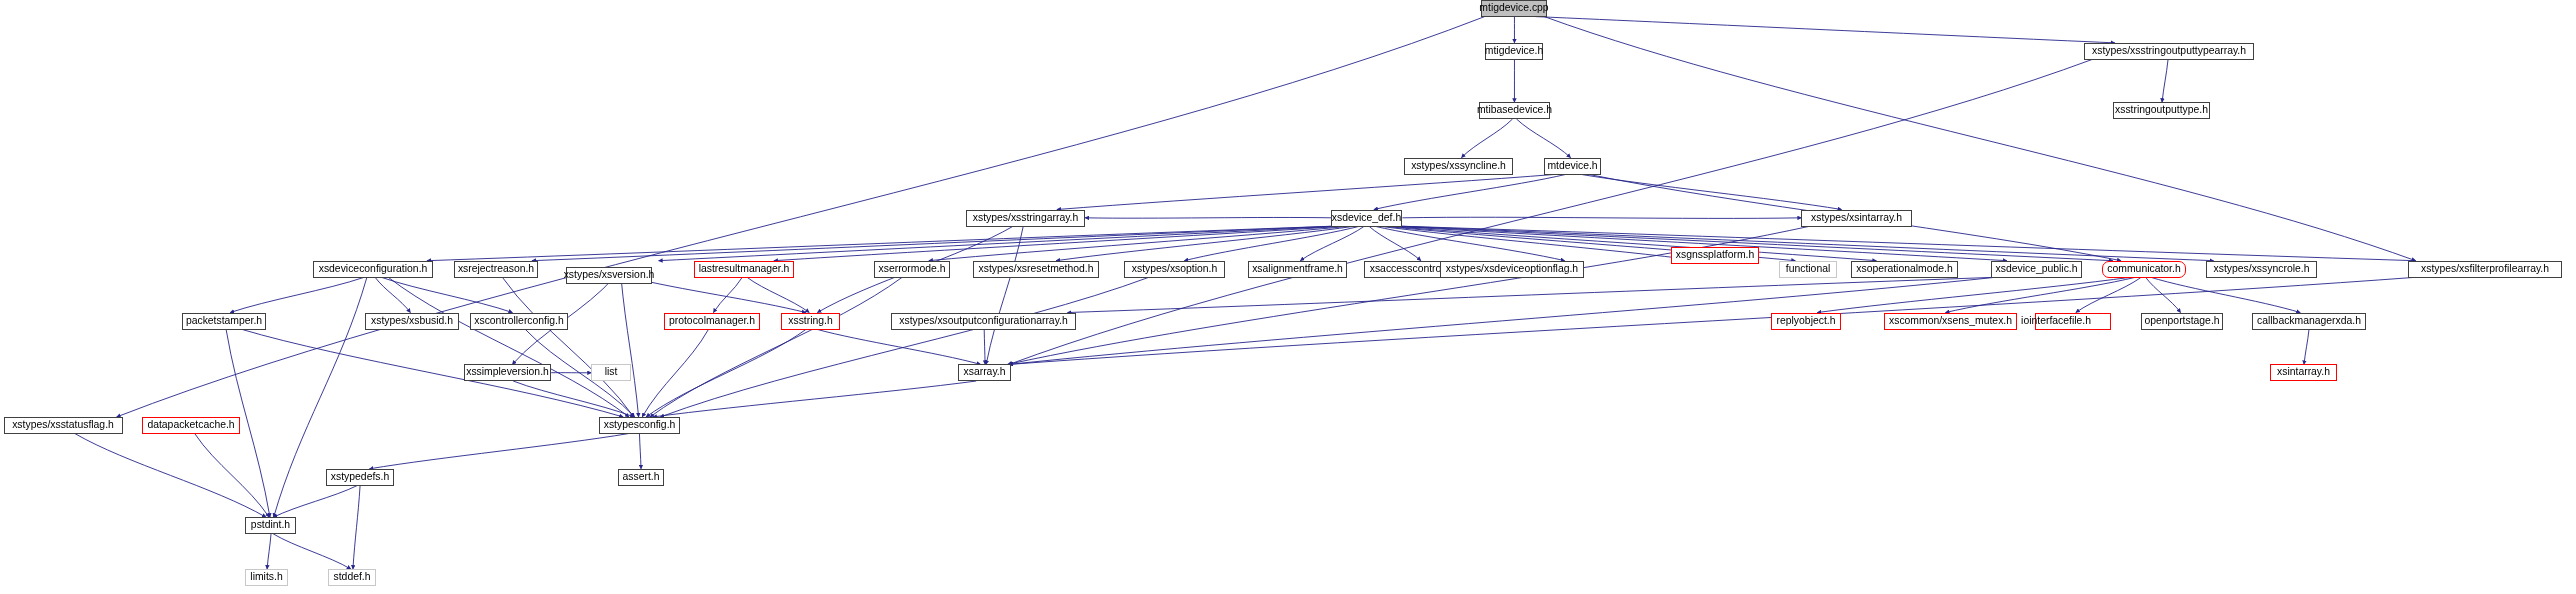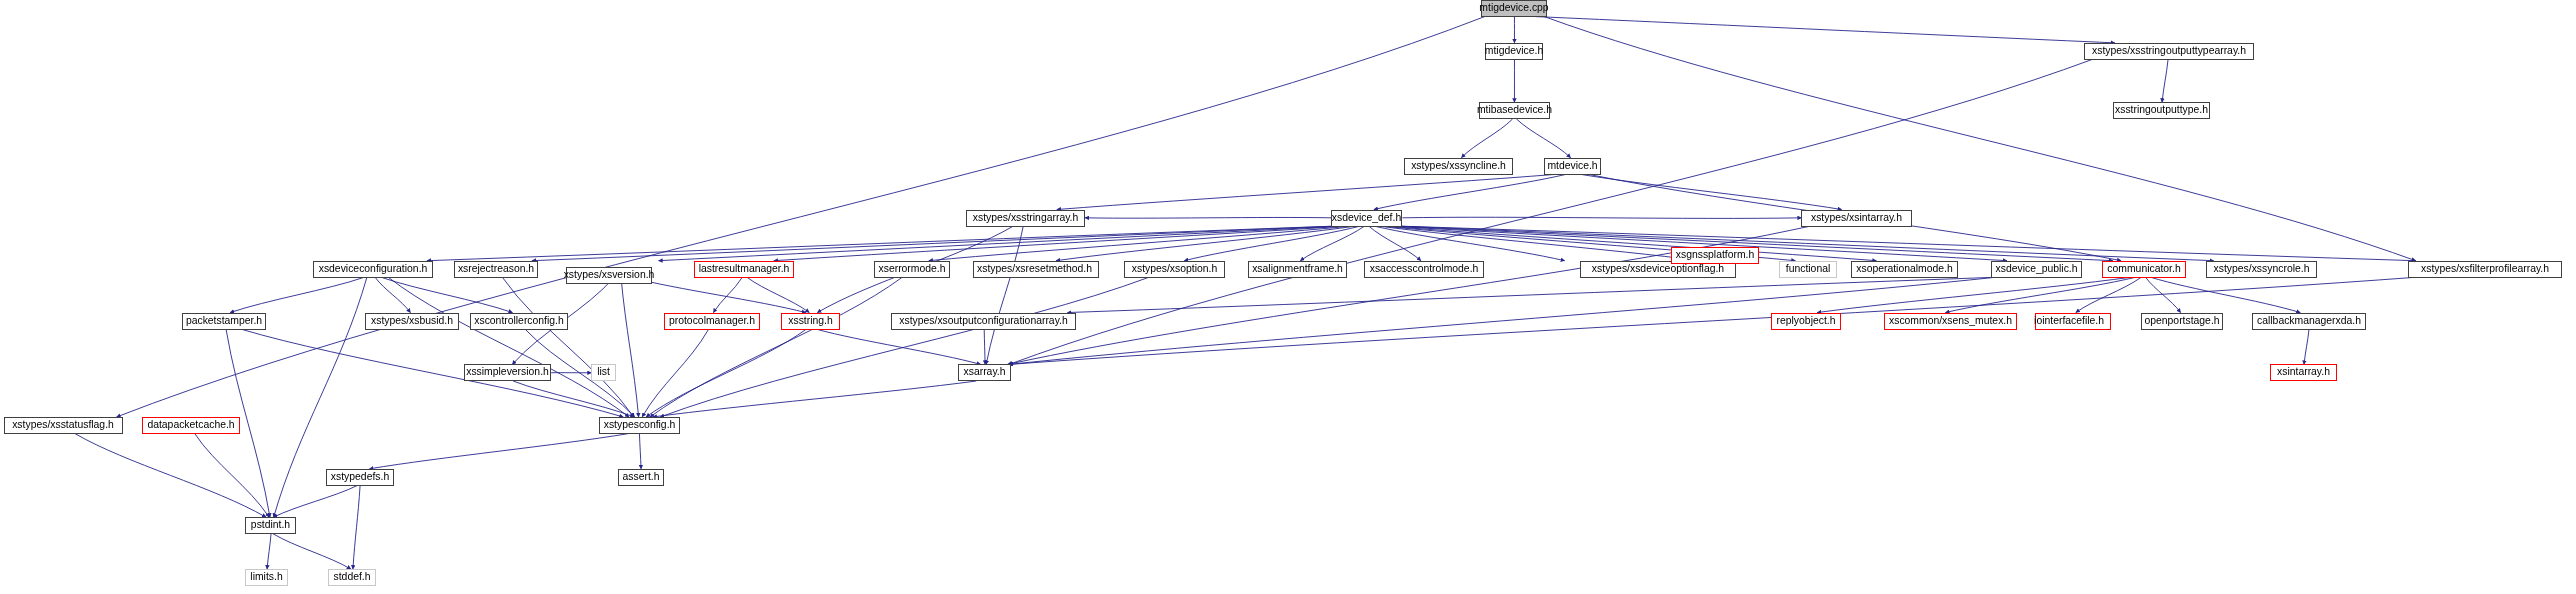--- a/index.html
+++ b/index.html
@@ -16,21 +16,21 @@
     box-sizing:border-box;
     display:flex;align-items:center;justify-content:center;
     background:#ffffff;
     border:0.7px solid #404040;
     color:#000000;
     white-space:nowrap;
     font-size:10.4px;
     line-height:1;
     letter-spacing:0px;
     height:16.6px;
-    padding:0 6px;
+    padding:0 19px;
     z-index:5;
   }
   .node.root{
     background:#bfbfbf;
     border:0.7px solid #404040;
   }
   .node.red{ border:0.7px solid #ff0000; }
   .node.grey{ border:0.7px solid #c8c8c8; color:#000; }
   .node span{pointer-events:none;}
 </style>
@@ -161,48 +161,48 @@
       </div>
       <div class="node" style="left: 566px; top: 267px; width: 86px;">
         <span>xstypes/xsversion.h</span>
       </div>
       <div class="node red" style="left: 694px; top: 261px; width: 100px;">
         <span>lastresultmanager.h</span>
       </div>
       <div class="node" style="left: 874px; top: 261px; width: 76px;">
         <span>xserrormode.h</span>
       </div>
-      <div class="node" style="left: 973px; top: 261px; width: 126px; justify-content: flex-end;">
+      <div class="node" style="left: 973px; top: 261px; width: 126px;">
         <span>xstypes/xsresetmethod.h</span>
       </div>
       <div class="node" style="left: 1124px; top: 261px; width: 101px;">
         <span>xstypes/xsoption.h</span>
       </div>
       <div class="node" style="left: 1248px; top: 261px; width: 99px;">
         <span>xsalignmentframe.h</span>
       </div>
       <div class="node" style="left: 1364px; top: 261px; width: 120px;">
         <span>xsaccesscontrolmode.h</span>
       </div>
-      <div class="node" style="left: 1580px; top: 261px; width: 156px;">
+      <div class="node" style="left: 1440px; top: 261px; width: 144px;">
         <span>xstypes/xsdeviceoptionflag.h</span>
       </div>
       <div class="node red" style="left: 1671px; top: 247px; width: 88px;">
         <span>xsgnssplatform.h</span>
       </div>
       <div class="node grey" style="left: 1779px; top: 261px; width: 58px;">
         <span>functional</span>
       </div>
       <div class="node" style="left: 1851px; top: 261px; width: 107px;">
         <span>xsoperationalmode.h</span>
       </div>
       <div class="node" style="left: 1991px; top: 261px; width: 91px;">
         <span>xsdevice_public.h</span>
       </div>
-      <div class="node red" style="left: 2102px; top: 261px; width: 84px;">
+      <div class="node red" style="left: 2102px; top: 261px; width: 84px; border-radius: 7px;">
         <span>communicator.h</span>
       </div>
       <div class="node" style="left: 2206px; top: 261px; width: 111px;">
         <span>xstypes/xssyncrole.h</span>
       </div>
       <div class="node" style="left: 2408px; top: 261px; width: 154px;">
         <span>xstypes/xsfilterprofilearray.h</span>
       </div>
       <div class="node" style="left: 182px; top: 313px; width: 84px;">
         <span>packetstamper.h</span>

